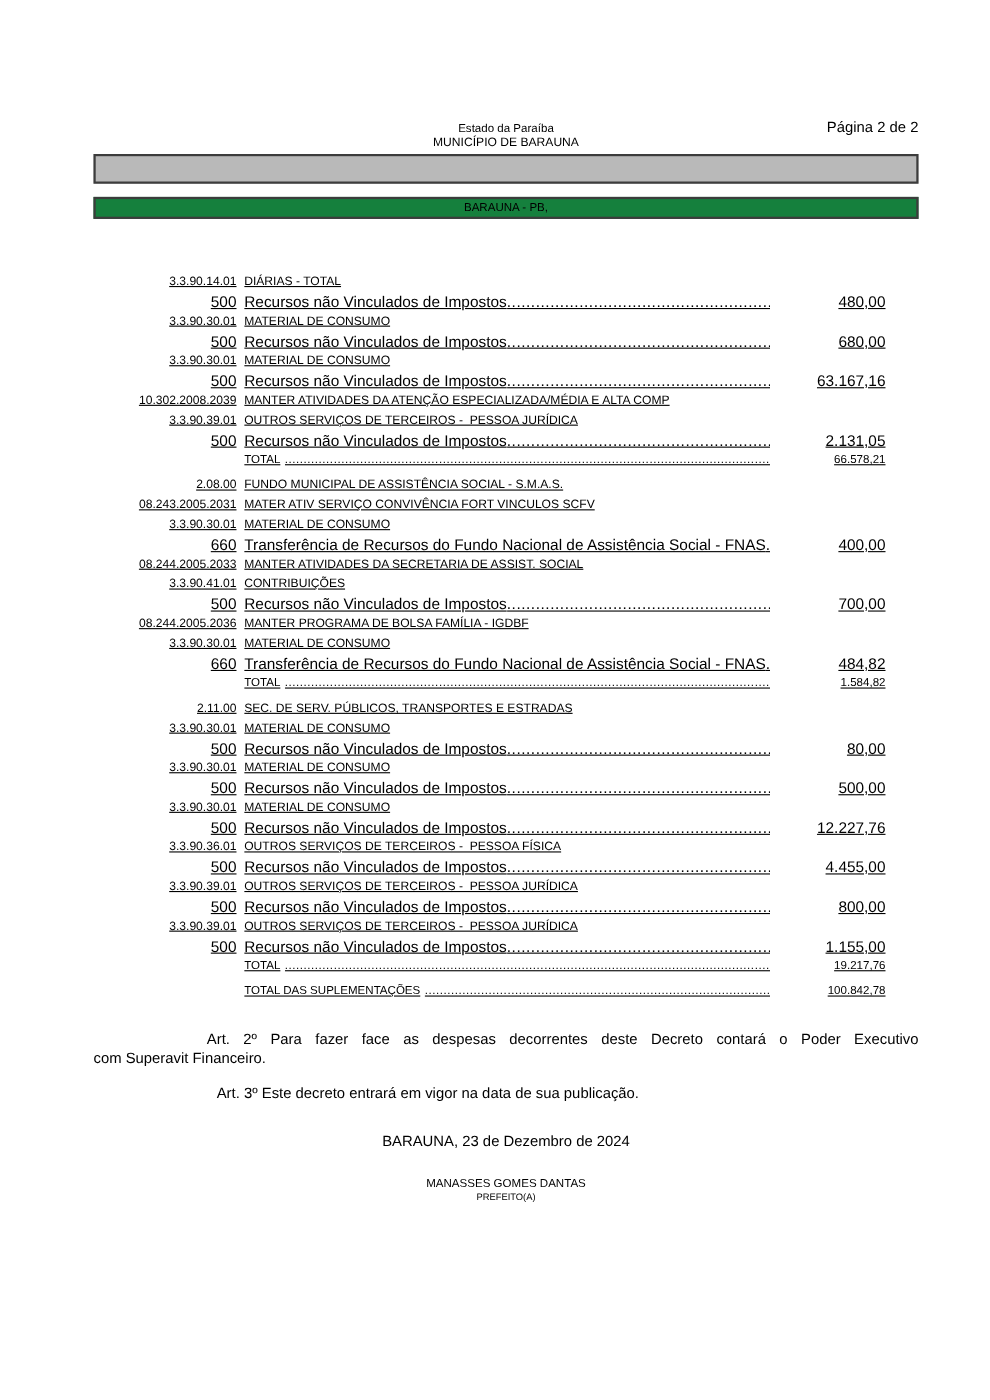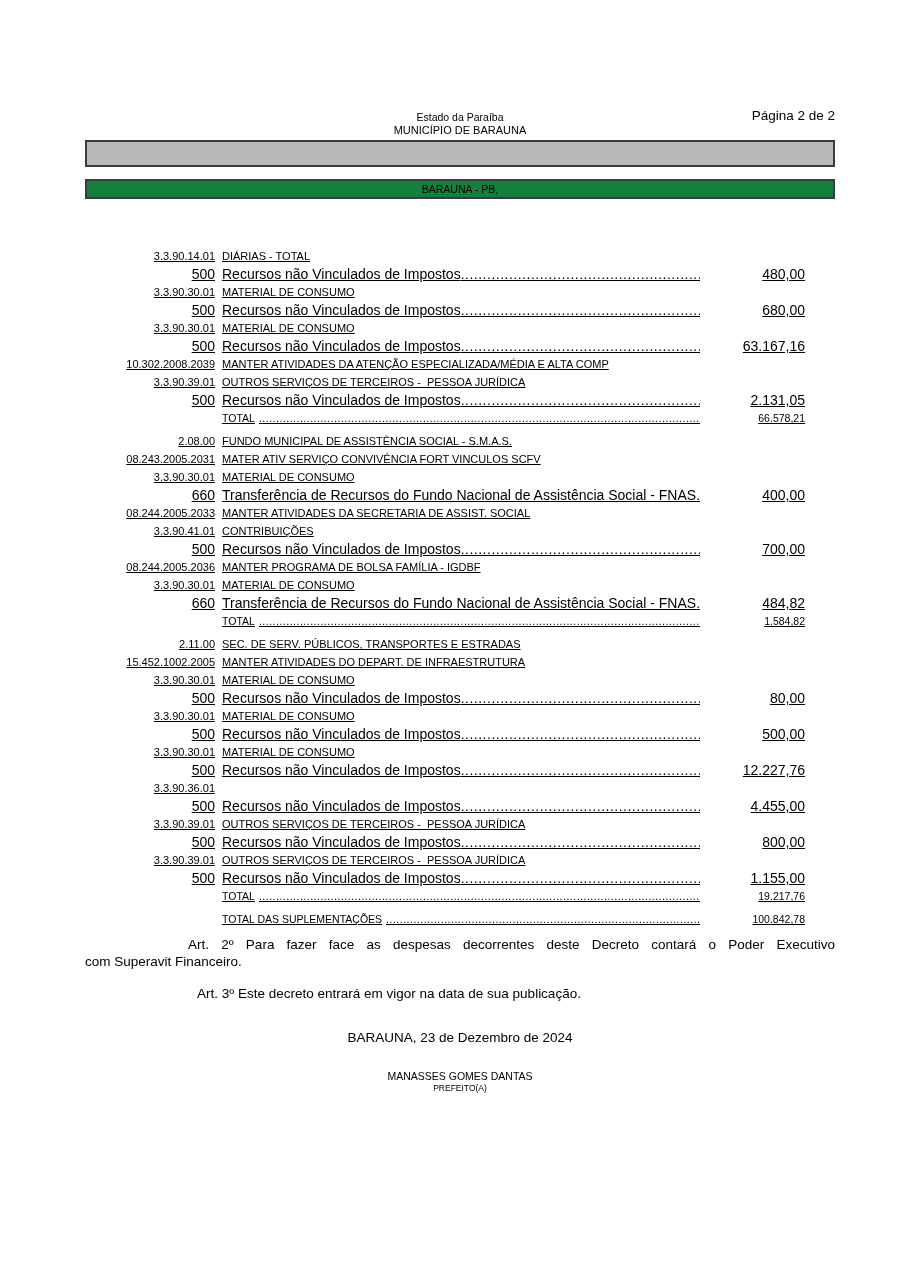--- a/index.html
+++ b/index.html
@@ -246,27 +246,20 @@
         <span class="col-value">1.584,82</span>
       </div>
       <div class="row section">
         <span class="col-code">2.11.00</span>
         <span class="col-desc">
           <span class="desc-text">SEC. DE SERV. PÚBLICOS, TRANSPORTES E ESTRADAS</span>
         </span>
         <span class="col-value"></span>
       </div>
       <div class="row code">
-        <span class="col-code">15.452.1002.2005</span>
-        <span class="col-desc">
-          <span class="desc-text">MANTER ATIVIDADES DO DEPART. DE INFRAESTRUTURA</span>
-        </span>
-        <span class="col-value"></span>
-      </div>
-      <div class="row code">
         <span class="col-code">3.3.90.30.01</span>
         <span class="col-desc">
           <span class="desc-text">MATERIAL DE CONSUMO</span>
         </span>
         <span class="col-value"></span>
       </div>
       <div class="row resource">
         <span class="col-code">500</span>
         <span class="col-desc">
           <span class="desc-text">Recursos não Vinculados de Impostos</span>
@@ -299,20 +292,23 @@
       <div class="row resource">
         <span class="col-code">500</span>
         <span class="col-desc">
           <span class="desc-text">Recursos não Vinculados de Impostos</span>
           <span class="leader">................................................................................................................................................................................................................................................................................................................................................................................................................</span>
         </span>
         <span class="col-value">12.227,76</span>
       </div>
       <div class="row code">
         <span class="col-code">3.3.90.36.01</span>
+        <span class="col-desc">
+          <span class="desc-text">OUTROS SERVIÇOS DE TERCEIROS -  PESSOA FÍSICA</span>
+        </span>
         <span class="col-value"></span>
       </div>
       <div class="row resource">
         <span class="col-code">500</span>
         <span class="col-desc">
           <span class="desc-text">Recursos não Vinculados de Impostos</span>
           <span class="leader">................................................................................................................................................................................................................................................................................................................................................................................................................</span>
         </span>
         <span class="col-value">4.455,00</span>
       </div>

